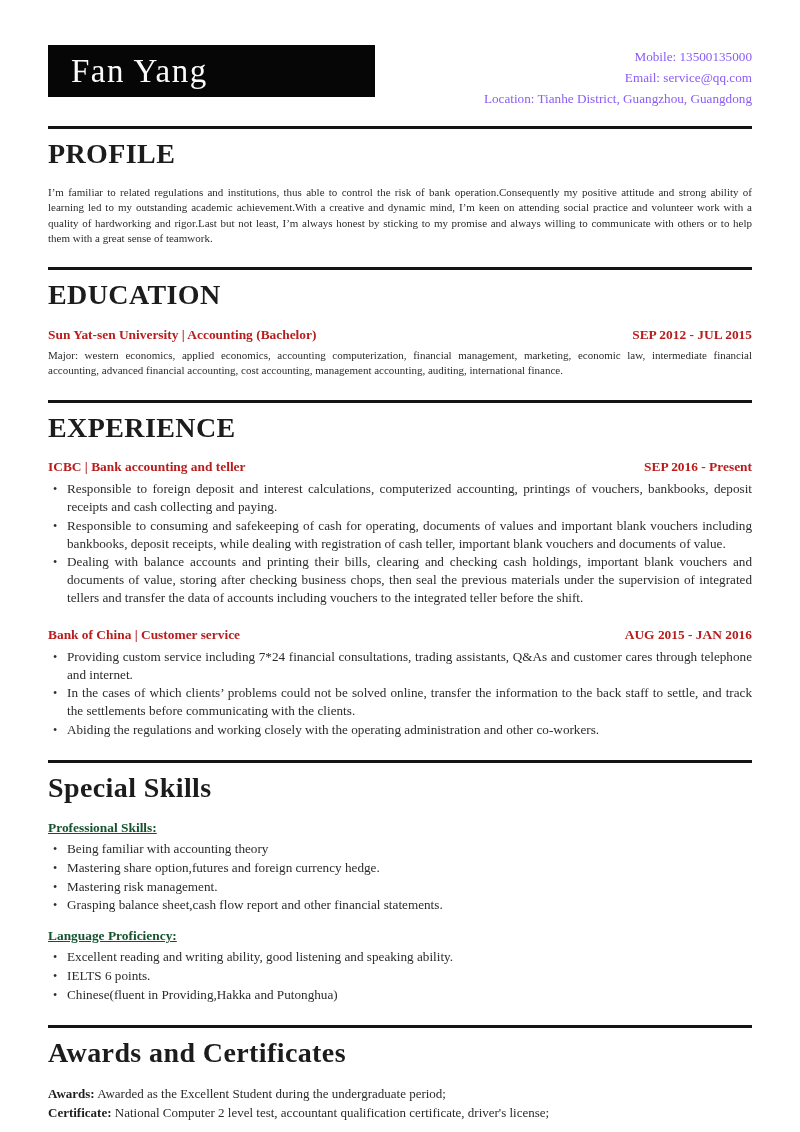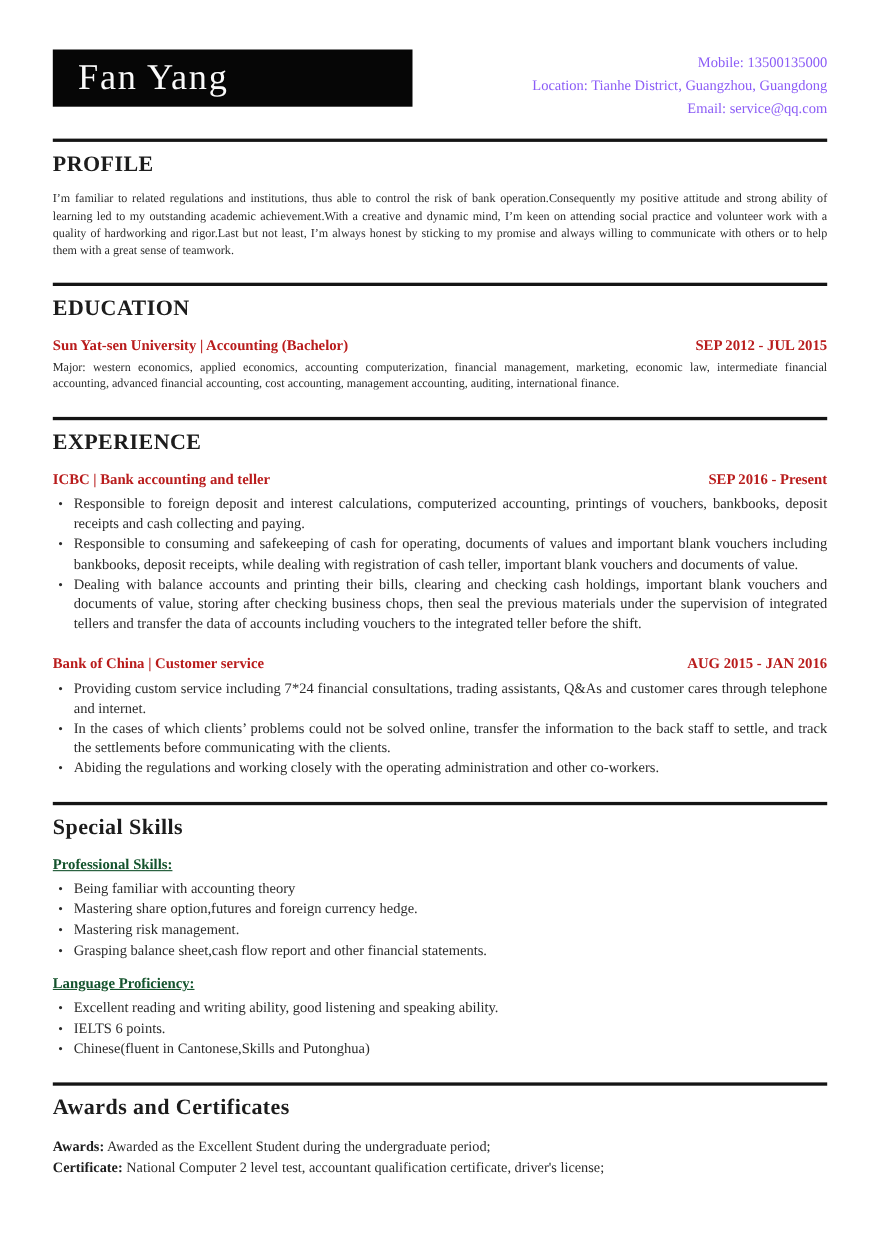--- a/index.html
+++ b/index.html
@@ -39,21 +39,21 @@
     line-height: 1.6;
     color: #8b5cf6;
     padding-top: 1px;
   }
 
   
   .rule { height: 3px; background: #141414; margin-top: 21px; }
   .rule.first { margin-top: 17px; }
   section { padding-top: 7px; }
   .sec-title {
-    font-size: 20px;
+    font-size: 28px;
     font-weight: 700;
     letter-spacing: 0.4px;
     color: #1c1c1c;
     line-height: 1.3;
     margin-bottom: 12px;
   }
 
   
   .just {
     text-align: justify;
@@ -114,22 +114,22 @@
 <body>
 
 <div class="page">
 
   <header class="header">
     <div class="name-box">
       <h1>Fan Yang</h1>
     </div>
     <div class="contact">
       <div>Mobile: 13500135000</div>
+      <div>Email: service@qq.com</div>
       <div>Location: Tianhe District, Guangzhou, Guangdong</div>
-      <div>Email: service@qq.com</div>
     </div>
   </header>
 
   <div class="rule first"></div>
 
   <section>
     <h2 class="sec-title">PROFILE</h2>
     <p class="just">I’m familiar to related regulations and institutions, thus able to control the risk of bank operation.Consequently my positive attitude and strong ability of learning led to my outstanding academic achievement.With a creative and dynamic mind, I’m keen on attending social practice and volunteer work with a quality of hardworking and rigor.Last but not least, I’m always honest by sticking to my promise and always willing to communicate with others or to help them with a great sense of teamwork.</p>
   </section>
 
@@ -220,21 +220,21 @@
       <div class="bullet">
         <span class="dot">•</span>
         <span class="btext">Excellent reading and writing ability, good listening and speaking ability.</span>
       </div>
       <div class="bullet">
         <span class="dot">•</span>
         <span class="btext">IELTS 6 points.</span>
       </div>
       <div class="bullet">
         <span class="dot">•</span>
-        <span class="btext">Chinese(fluent in Cantonese,Skills and Putonghua)</span>
+        <span class="btext">Chinese(fluent in Providing,Hakka and Putonghua)</span>
       </div>
     </div>
   </section>
 
   <div class="rule"></div>
 
   <section>
     <h2 class="sec-title">Awards and Certificates</h2>
     <div class="award-line">
       <span class="lbl">Awards:</span><span> Awarded as the Excellent Student during the undergraduate period;</span>

